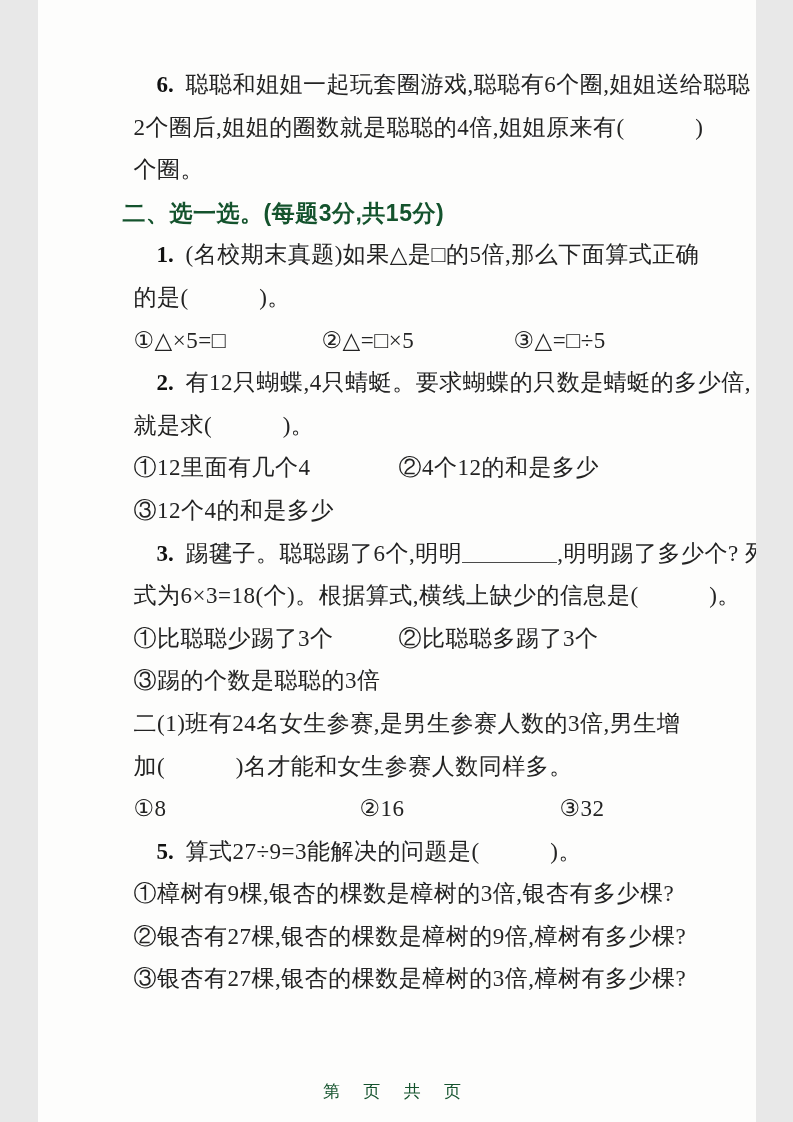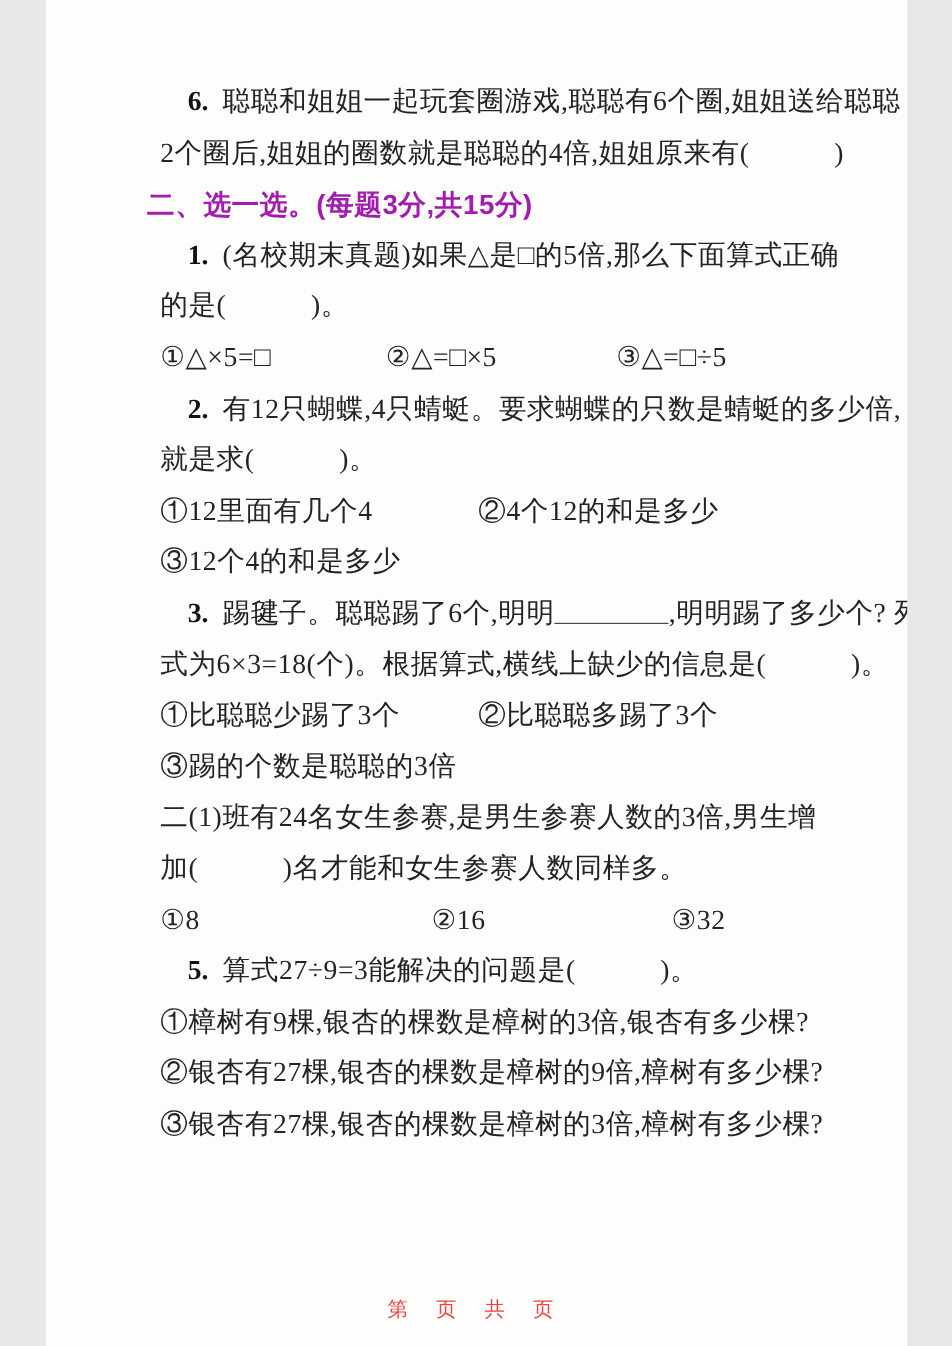--- a/index.html
+++ b/index.html
@@ -21,21 +21,21 @@
     font-size: 23px;
     white-space: pre;
     letter-spacing: 0.5px;
   }
   .pl-header { padding-left: 85px; }
   .pl-num    { padding-left: 119px; }
   .pl-text   { padding-left: 96px; }
   .section-header {
     font-family: "Liberation Sans", "DejaVu Sans", sans-serif;
     font-weight: bold;
-    color: #a21caf;
+    color: #14532d;
     font-size: 23px;
   }
   .qnum {
     display: inline-block;
     width: 29px;
     font-weight: bold;
     color: #111;
     letter-spacing: 0;
   }
   .opt { display: inline-block; }
@@ -52,31 +52,32 @@
   }
   .footer {
     position: absolute;
     left: 0;
     right: 0;
     top: 1080px;
     text-align: center;
     font-family: "DejaVu Sans", "Liberation Sans", sans-serif;
     font-size: 17px;
     letter-spacing: 9px;
-    color: #ef4444;
+    color: #14532d;
   }
 </style>
 </head>
 <body>
 
 <div class="page">
   <div class="content">
 
     <div class="line pl-num"><span class="qnum">6.</span><span>聪聪和姐姐一起玩套圈游戏,聪聪有6个圈,姐姐送给聪聪</span></div>
     <div class="line pl-text"><span>2个圈后,姐姐的圈数就是聪聪的4倍,姐姐原来有(　　　)</span></div>
+    <div class="line pl-text"><span>个圈。</span></div>
 
     <div class="line pl-header section-header">二、选一选。(每题3分,共15分)</div>
 
     <div class="line pl-num"><span class="qnum">1.</span><span>(名校期末真题)如果△是□的5倍,那么下面算式正确</span></div>
     <div class="line pl-text"><span>的是(　　　)。</span></div>
     <div class="line pl-text"><span class="opt col-188">①△×5=□</span><span class="opt col-192">②△=□×5</span><span class="opt">③△=□÷5</span></div>
 
     <div class="line pl-num"><span class="qnum">2.</span><span>有12只蝴蝶,4只蜻蜓。要求蝴蝶的只数是蜻蜓的多少倍,</span></div>
     <div class="line pl-text"><span>就是求(　　　)。</span></div>
     <div class="line pl-text"><span class="opt col-265">①12里面有几个4</span><span class="opt">②4个12的和是多少</span></div>

